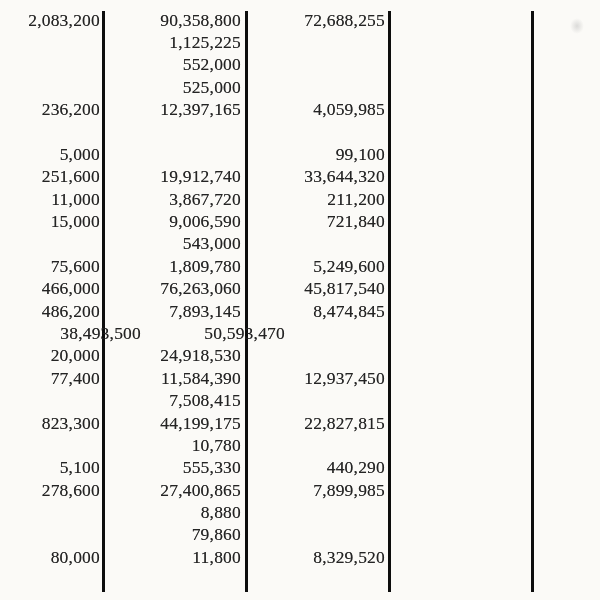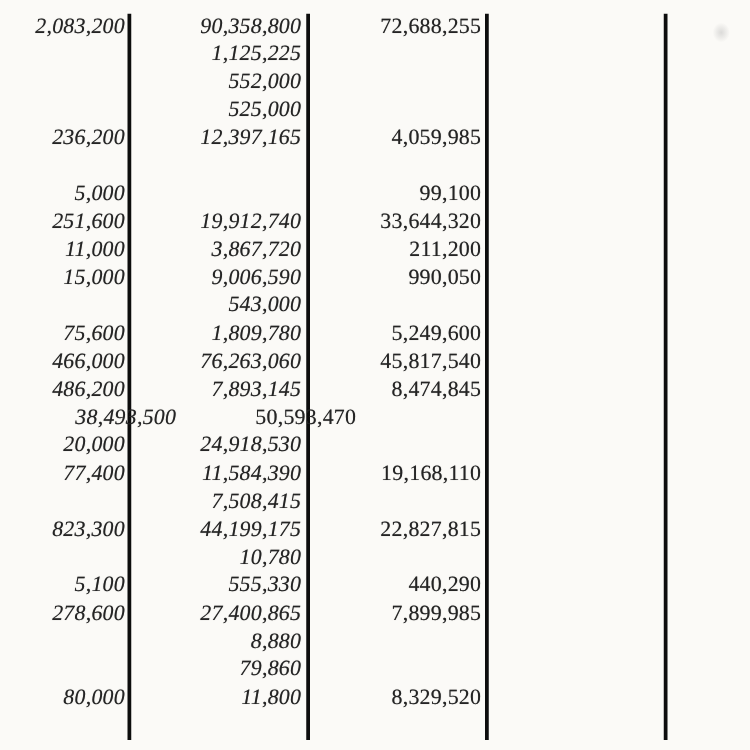--- a/index.html
+++ b/index.html
@@ -42,22 +42,22 @@
     line-height: 22.4px;
     font-size: 17.5px;
     white-space: nowrap;
   }
   .cell {
     display: block;
     text-align: right;
     text-shadow: 0 0 0.6px rgba(30,30,30,0.55);
     letter-spacing: 0.2px;
   }
-  .cell.c1 { width: 100px; font-style: italic; }
-  .cell.c2 { width: 141px; font-style: italic; }
+  .cell.c1 { width: 100px; }
+  .cell.c2 { width: 141px; }
   .cell.c3 { width: 144px; }
 
   
   .smudge {
     position: absolute;
     left: 570px;
     top: 18px;
     width: 14px;
     height: 16px;
     background: radial-gradient(ellipse at center, rgba(160,160,160,0.35), rgba(160,160,160,0) 70%);
@@ -115,21 +115,21 @@
         <span class="cell c3">33,644,320</span>
       </div>
       <div class="row">
         <span class="cell c1">11,000</span>
         <span class="cell c2">3,867,720</span>
         <span class="cell c3">211,200</span>
       </div>
       <div class="row">
         <span class="cell c1">15,000</span>
         <span class="cell c2">9,006,590</span>
-        <span class="cell c3">990,050</span>
+        <span class="cell c3">721,840</span>
       </div>
       <div class="row">
         <span class="cell c1"></span>
         <span class="cell c2">543,000</span>
         <span class="cell c3"></span>
       </div>
       <div class="row">
         <span class="cell c1">75,600</span>
         <span class="cell c2">1,809,780</span>
         <span class="cell c3">5,249,600</span>
@@ -148,21 +148,21 @@
         <span class="cell c2">38,493,500</span>
         <span class="cell c3">50,593,470</span>
       </div>
       <div class="row">
         <span class="cell c1">20,000</span>
         <span class="cell c2">24,918,530</span>
       </div>
       <div class="row">
         <span class="cell c1">77,400</span>
         <span class="cell c2">11,584,390</span>
-        <span class="cell c3">19,168,110</span>
+        <span class="cell c3">12,937,450</span>
       </div>
       <div class="row">
         <span class="cell c1"></span>
         <span class="cell c2">7,508,415</span>
         <span class="cell c3"></span>
       </div>
       <div class="row">
         <span class="cell c1">823,300</span>
         <span class="cell c2">44,199,175</span>
         <span class="cell c3">22,827,815</span>

